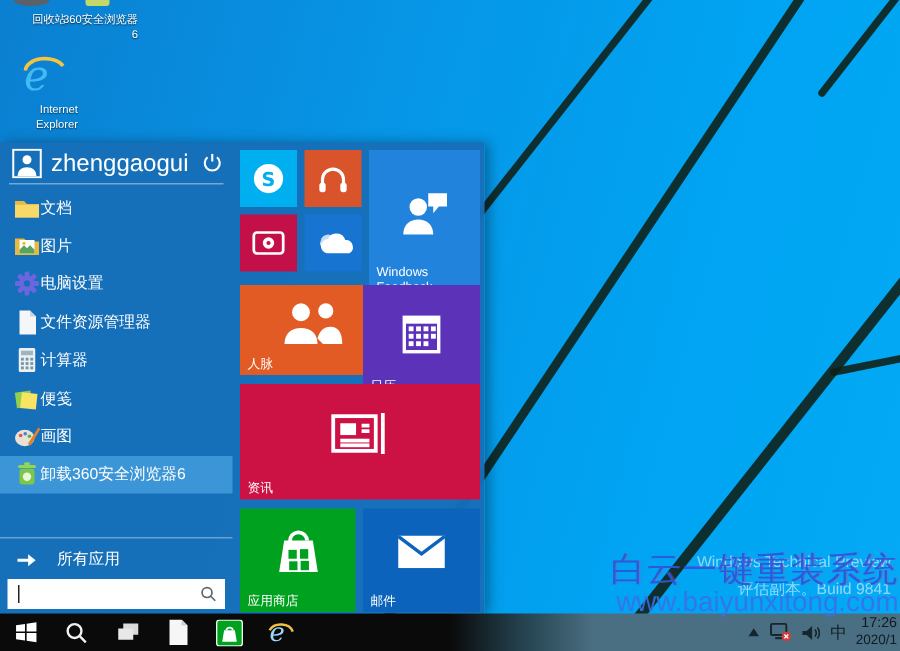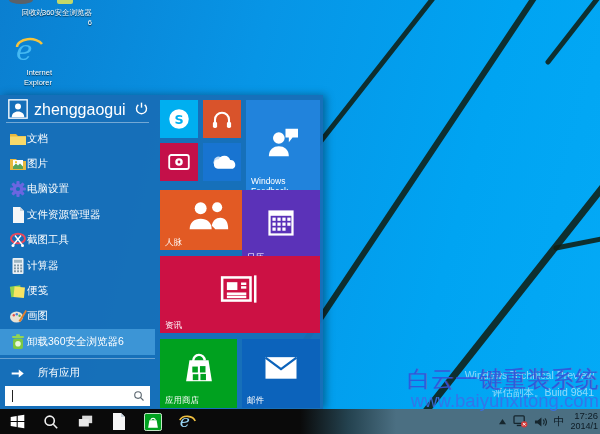--- a/index.html
+++ b/index.html
@@ -180,32 +180,20 @@
       <div class="menu-item">
         <span class="mi-icon">
           <svg viewBox="0 0 18 18">
               <path d="M4 1h7l4 4v12H4z" fill="#f4f6f8"></path>
               <path d="M11 1l4 4h-4z" fill="#c9d4dd"></path>
             </svg>
         </span>
         <span class="mi-label">文件资源管理器</span>
       </div>
 
-      <div class="menu-item">
-        <span class="mi-icon">
-          <svg viewBox="0 0 18 18">
-              <ellipse cx="9" cy="7.5" rx="7" ry="4.8" fill="none" stroke="#e8485c" stroke-width="2"></ellipse>
-              <line x1="4.5" y1="13.5" x2="12" y2="4.5" stroke="#fff" stroke-width="1.4"></line>
-              <line x1="13" y1="13.5" x2="6" y2="4.5" stroke="#fff" stroke-width="1.4"></line>
-              <circle cx="4" cy="14.6" r="1.5" fill="#fff"></circle>
-              <circle cx="13.5" cy="14.6" r="1.5" fill="#fff"></circle>
-            </svg>
-        </span>
-        <span class="mi-label">截图工具</span>
-      </div>
 
       <div class="menu-item">
         <span class="mi-icon">
           <svg viewBox="0 0 18 18">
               <rect x="3.5" y="1" width="11" height="16" rx="1" fill="#eaf0f4"></rect>
               <rect x="5" y="2.8" width="8" height="3" fill="#9fb6c2"></rect>
               <g fill="#7d95a3">
                 <rect x="5" y="7.5" width="1.9" height="1.9"></rect>
                 <rect x="8.1" y="7.5" width="1.9" height="1.9"></rect>
                 <rect x="11.2" y="7.5" width="1.9" height="1.9"></rect>
@@ -467,18 +455,18 @@
       </div>
       <div>
         <svg width="13" height="12" viewBox="0 0 14 13">
             <path d="M1 5h3l4-3.5v10L4 8H1z" fill="#16262e"></path>
             <path d="M10 4a4 4 0 0 1 0 5M11.8 2.5a6.2 6.2 0 0 1 0 8" stroke="#16262e" stroke-width="1.2" fill="none"></path>
           </svg>
       </div>
       <div class="tray-ime">中</div>
       <div class="clock">
         <div class="time">17:26</div>
-        <div class="date">2014/1</div>
+        <div class="date">2020/1</div>
       </div>
     </div>
   </div>
 
 </div>
 
 </body></html>

